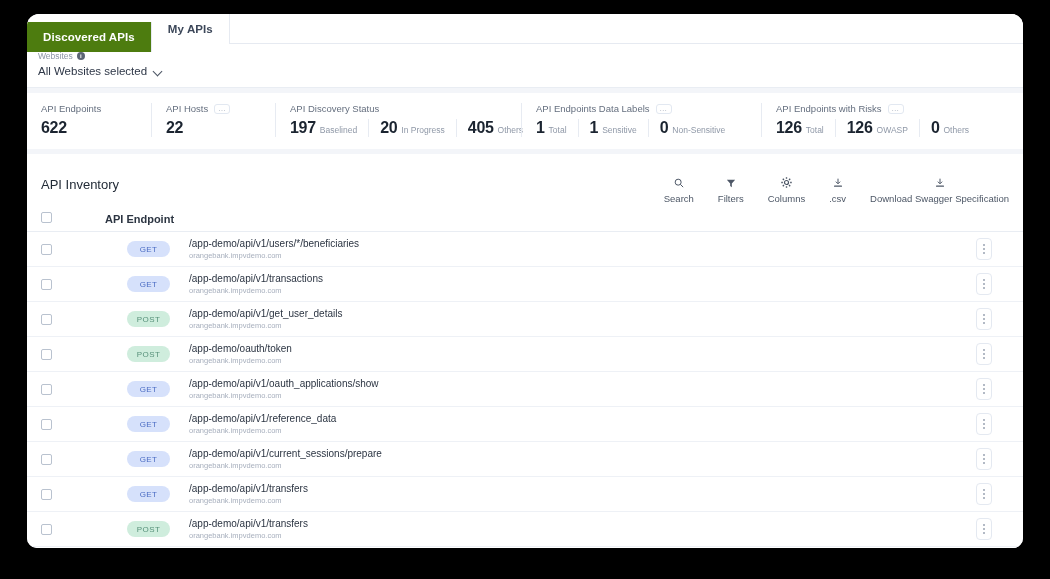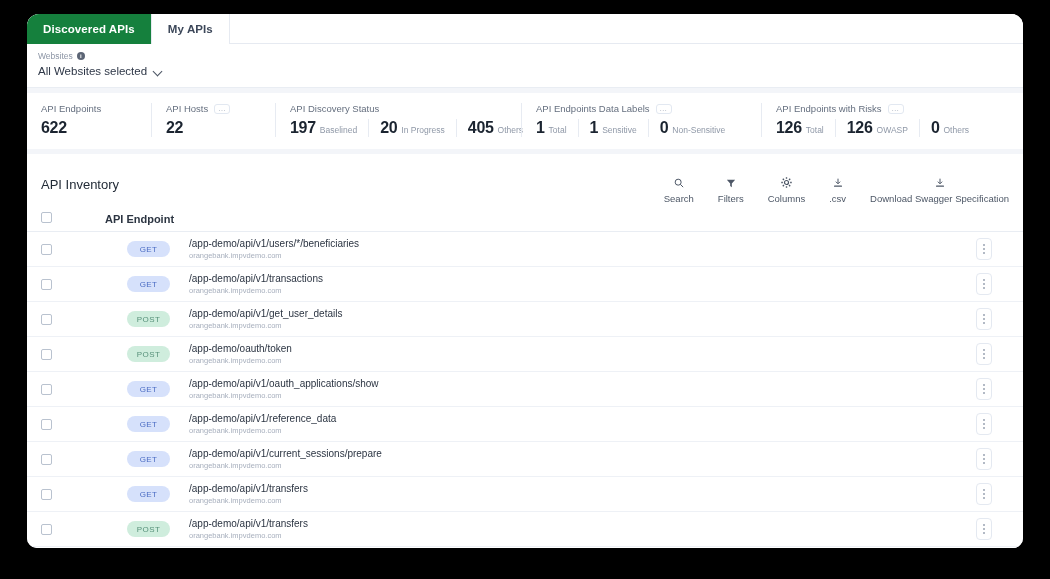--- a/index.html
+++ b/index.html
@@ -44,22 +44,23 @@
     justify-content: center;
     font-size: 11.5px;
     font-weight: bold;
     color: #3c4759;
     background: #ffffff;
     border-right: 1px solid #e6eaf1;
     cursor: pointer;
     letter-spacing: 0.1px;
   }
   .tab.active {
-    background: #15803d;
+    background: #4d7c0f;
     color: #ffffff;
+    margin-top: 8px;
   }
   .tab-filler {
     flex: 1;
     background: #ffffff;
     border-bottom: 1px solid transparent;
   }
 
   .site-select {
     padding: 7px 11px 10px 11px;
   }

